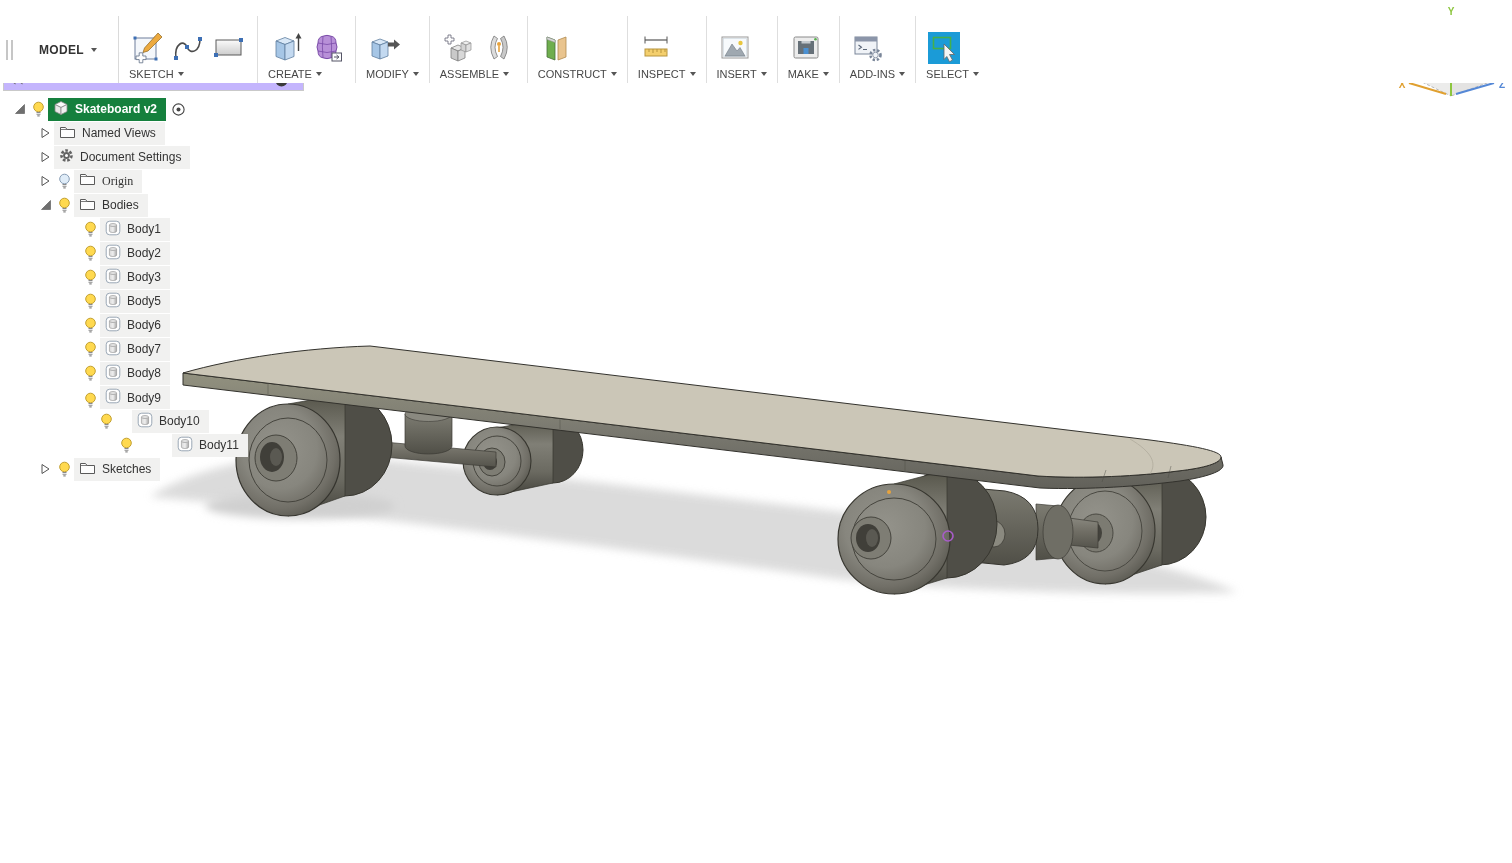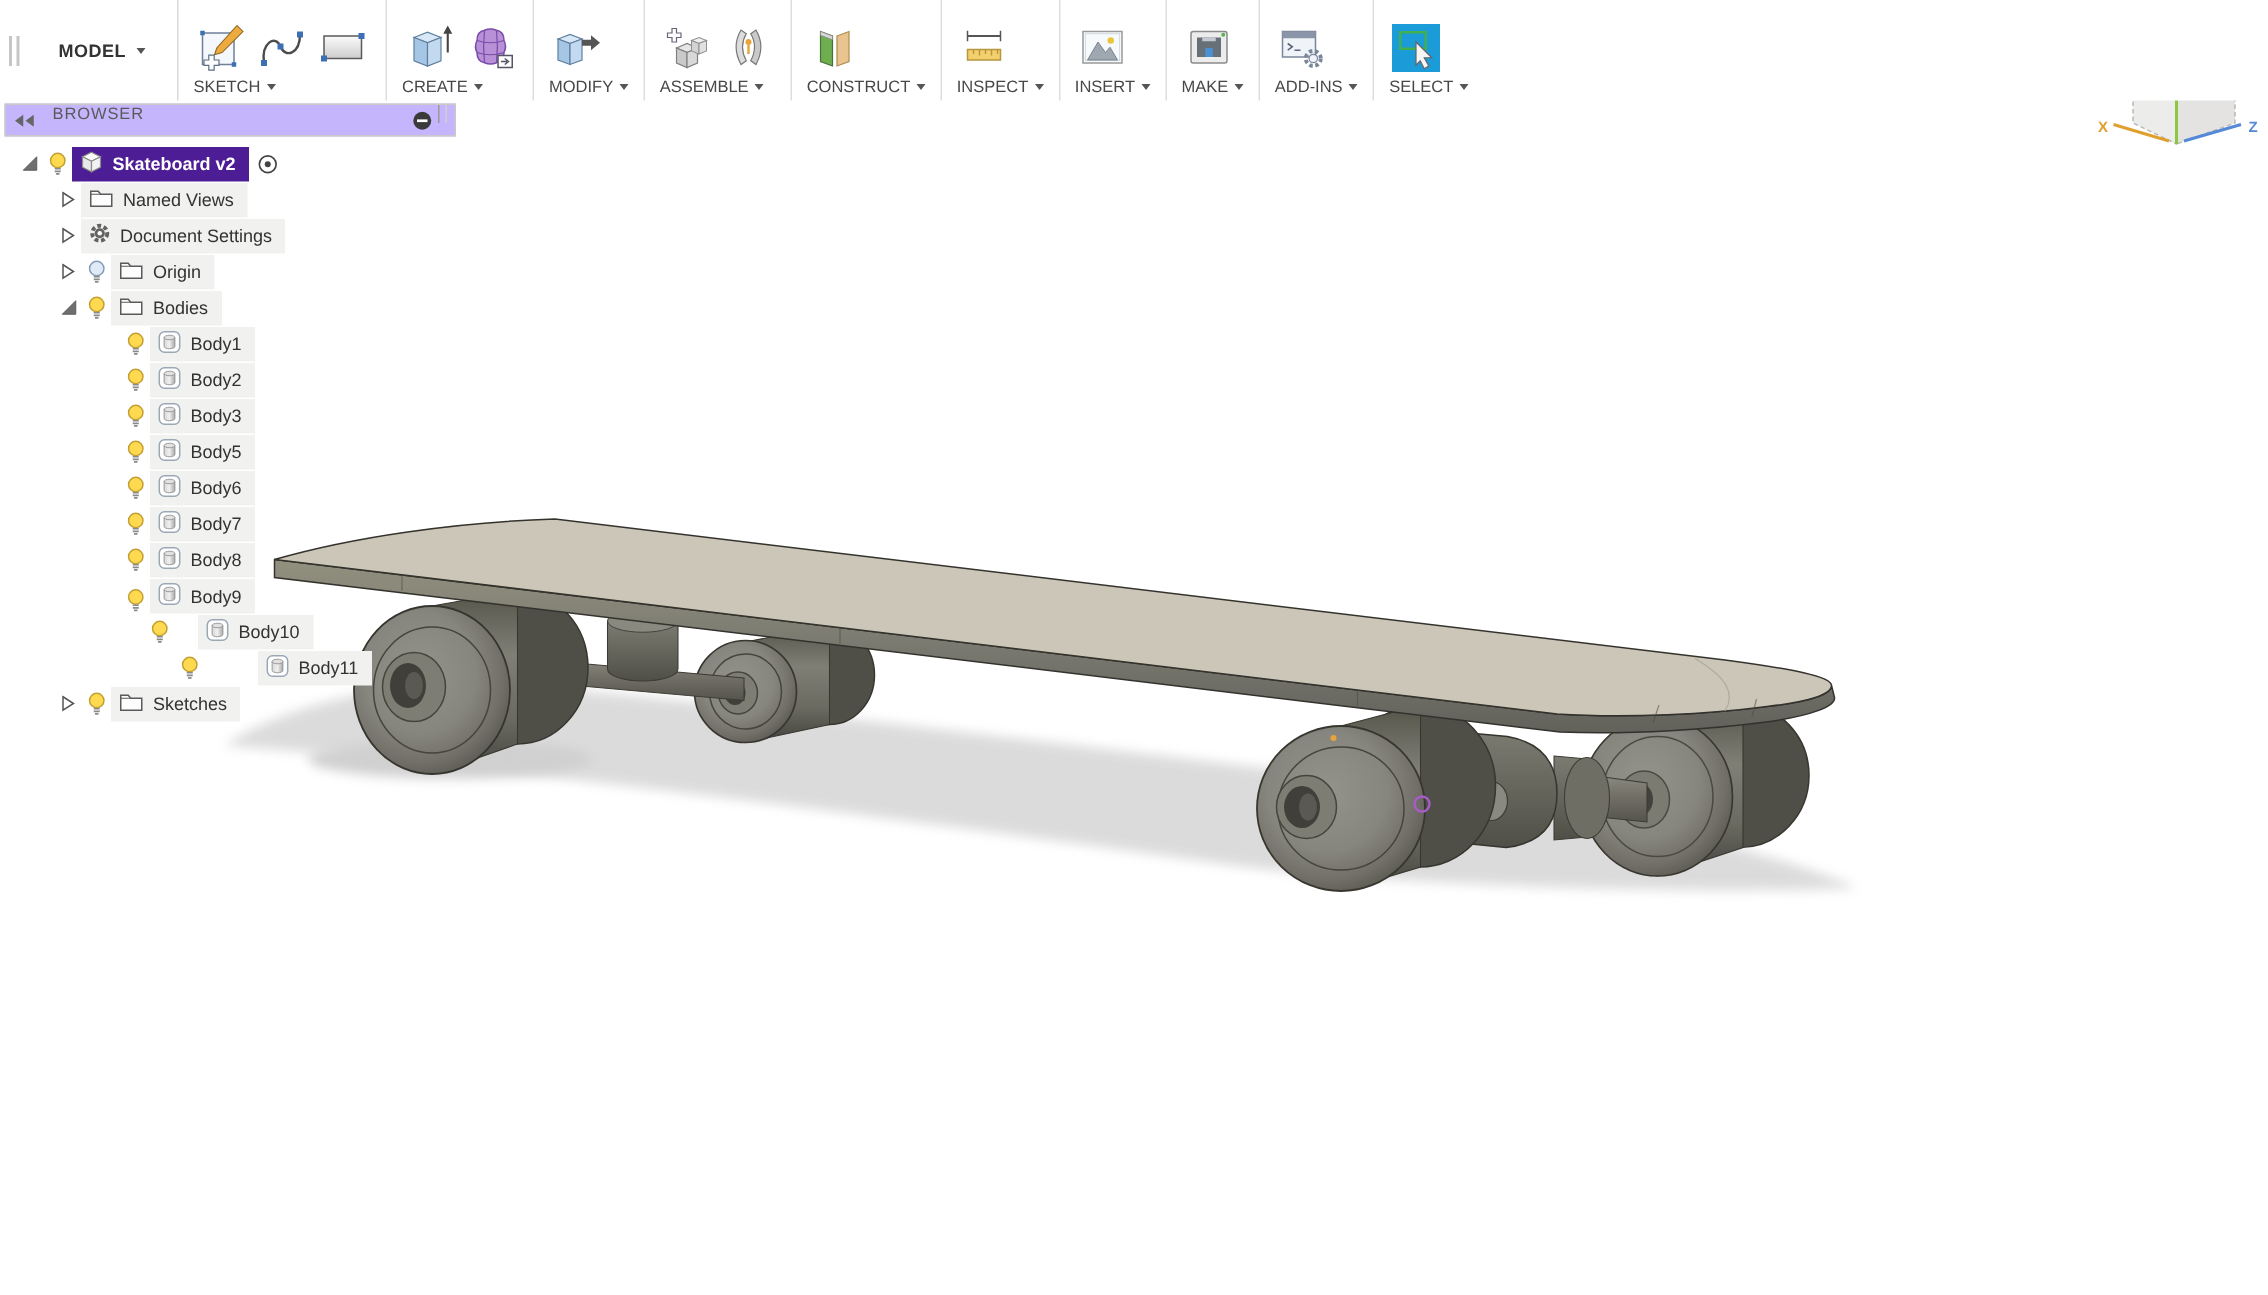--- a/index.html
+++ b/index.html
@@ -2,21 +2,21 @@
 <html><head>
 <meta charset="utf-8">
 <style>
   html,body{margin:0;padding:0;overflow:hidden;}
   body{
     width:1512px;height:863px;position:relative;background:#ffffff;
     font-family:"Liberation Sans","DejaVu Sans",sans-serif;
     -webkit-font-smoothing:antialiased;
   }
   
-  .toolbar{position:absolute;top:0;left:0;width:100%;height:67px;background:#fff;display:flex;align-items:stretch;z-index:5;}
+  .toolbar{position:absolute;top:16px;left:0;width:100%;height:67px;background:#fff;display:flex;align-items:stretch;z-index:5;}
   .tb-grip{width:18px;display:flex;align-items:center;justify-content:center;gap:3px;}
   .tb-grip i{width:2px;height:20px;background:#c6c6c6;}
   .model-btn{width:100px;display:flex;align-items:center;justify-content:center;gap:7px;
     font-size:12px;font-weight:bold;color:#333;border-right:1px solid #dadada;cursor:pointer;letter-spacing:.3px;}
   .caret{width:0;height:0;border-left:3.5px solid transparent;border-right:3.5px solid transparent;border-top:4.5px solid #555;display:inline-block;}
   .tb-groups{display:flex;}
   .tb-group{display:flex;flex-direction:column;align-items:flex-start;padding:0 10px;border-right:1px solid #dedede;}
   .tb-group:last-child{border-right:none;}
   .tb-icons{display:flex;align-items:flex-end;gap:5px;height:45px;padding-top:5px;}
   .tb-icon{width:36px;height:37px;display:flex;align-items:flex-end;justify-content:center;cursor:pointer;}
@@ -25,21 +25,21 @@
   .browser{position:absolute;left:3px;top:69px;width:301px;z-index:4;}
   .browser-header{height:20px;background:#c4b5fd;border:1px solid #c9c9c9;display:flex;padding:0 5px;color:#5a5a5a;font-size:11px;letter-spacing:.6px;}
   .bh-title{margin-left:7px;flex:1;}
   .bh-min{display:flex;align-items:center;cursor:pointer;margin-right:4px;}
   .vgrip{width:4px;height:12px;border-left:1px solid #9a9a9a;border-right:1px solid #cfcfcf;cursor:pointer;}
   .tree{margin-top:6px;}
   .tree-row{height:24px;display:flex;align-items:center;}
   .cellE{width:17px;min-width:17px;display:flex;justify-content:center;align-items:center;cursor:pointer;}
   .bulb{width:20px;min-width:20px;display:flex;justify-content:center;align-items:center;cursor:pointer;}
   .strip{display:flex;align-items:center;gap:6px;background:#f1f1f0;padding:2px 9px 2px 5px;font-size:12px;color:#333;cursor:pointer;height:19px;}
-  .strip.selected{background:#4c1d95;color:#fff;font-weight:bold;}
+  .strip.selected{background:#15803d;color:#fff;font-weight:bold;}
   .target{margin-left:5px;display:flex;align-items:center;cursor:pointer;}
   
   .viewport-svg{position:absolute;top:0;left:0;z-index:1;}
   .viewcube{position:absolute;left:1395px;top:4px;width:115px;height:106px;z-index:3;cursor:pointer;}
   .vc-face-label{font-size:8.5px;fill:#9a9a9a;}
   .vc-axis-label{font-size:10px;font-weight:bold;}
 </style>
 </head>
 <body>
 
@@ -441,21 +441,21 @@
         </span>
         <span class="strip">
           <span><svg width="15" height="15" viewBox="0 0 15 15">
               <circle cx="7.5" cy="7.5" r="5" fill="none" stroke="#636363" stroke-width="2.6" stroke-dasharray="2.6 1.75"></circle>
               <circle cx="7.5" cy="7.5" r="3.4" fill="#636363"></circle>
               <circle cx="7.5" cy="7.5" r="1.5" fill="#fff"></circle>
             </svg></span>
           <span>Document Settings</span>
         </span>
       </div>
-      <div class="tree-row" style="padding-left: 34px;">
+      <div class="tree-row" style="padding-left: 34px; font-family: Liberation Serif, serif;">
         <span class="cellE">
           <svg width="11" height="12" viewBox="0 0 11 12">
             <polygon points="2,1.5 9,6 2,10.5" fill="#fff" stroke="#555" stroke-width="1"></polygon>
           </svg>
         </span>
         <span class="bulb">
           <svg width="13" height="17" viewBox="0 0 13 17">
             <circle cx="6.5" cy="6" r="4.8" fill="#dfecf8" stroke="#879cb4"></circle>
             <path d="M4.5 11.5 h4 M4.5 13.2 h4 M5.3 14.9 h2.4" stroke="#8a8a8a" stroke-width="1.1" fill="none"></path>
           </svg>

